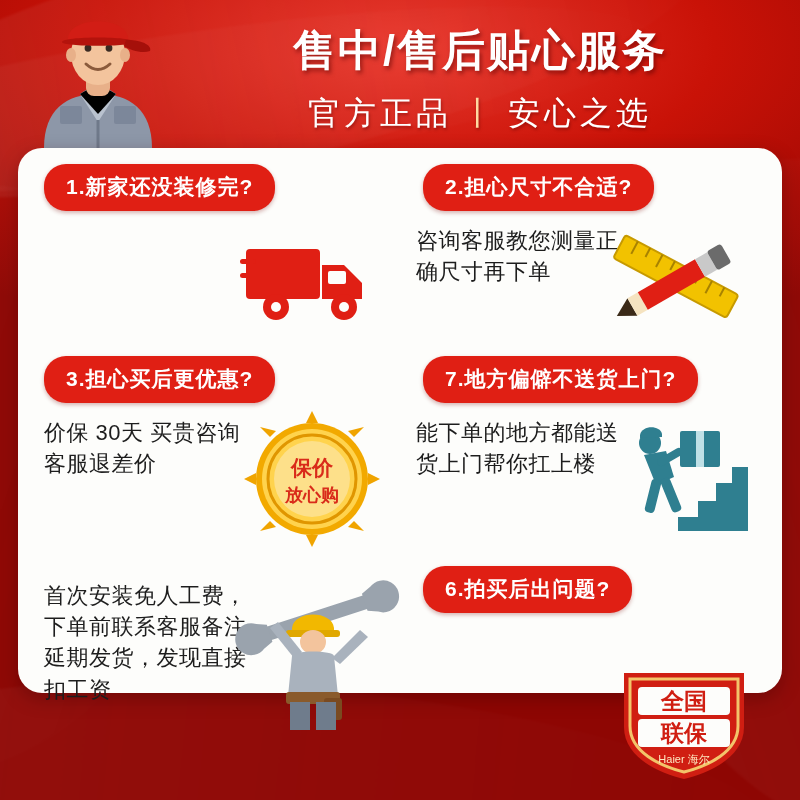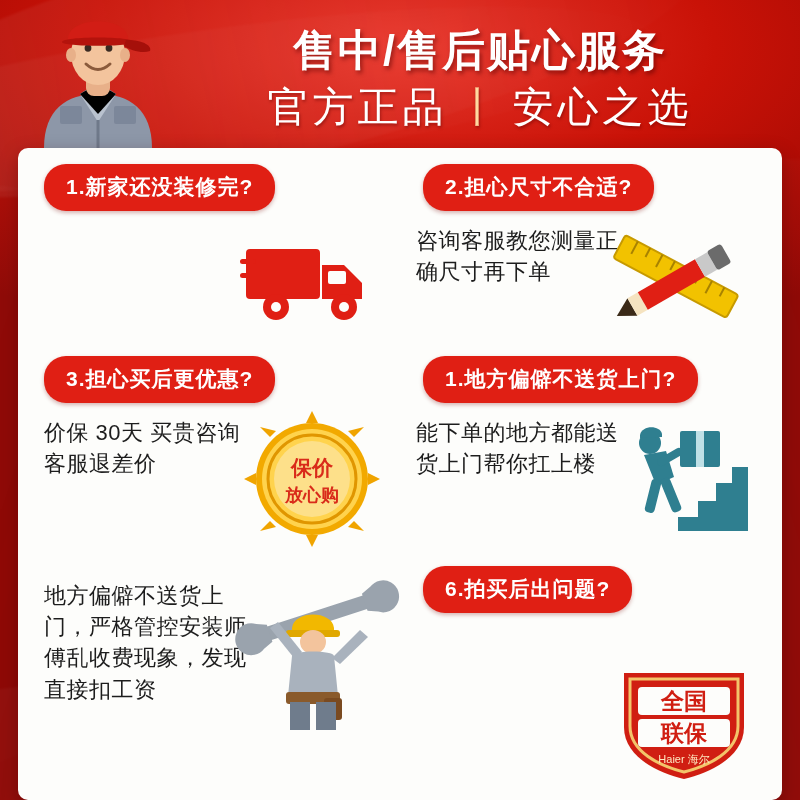--- a/index.html
+++ b/index.html
@@ -46,35 +46,36 @@
   }
   .headline .line1 {
     font-size: 43px;
     font-weight: bold;
     color: #ffffff;
     letter-spacing: 2px;
     text-shadow: 2px 3px 4px rgba(90,0,0,.55);
     white-space: nowrap;
   }
   .headline .line2 {
-    font-size: 41px;
+    margin-top: 12px;
+    font-size: 32px;
     color: #ffffff;
     letter-spacing: 4px;
     white-space: nowrap;
     text-shadow: 1px 2px 3px rgba(90,0,0,.45);
   }
   .headline .line2 .sep { color: #ffd9a0; margin: 0 10px; font-weight: 300; }
 
   
   .panel {
     position: absolute;
     left: 18px; top: 148px;
-    width: 764px; height: 652px;
+    width: 764px; height: 545px;
     background: #fdfdfb;
-    border-radius: 10px;
+    border-radius: 24px;
     box-shadow: 0 6px 18px rgba(60,0,0,.35);
     padding: 16px 14px 10px 14px;
   }
   .grid {
     display: grid;
     grid-template-columns: 1fr 1fr;
     grid-template-rows: 192px 210px 212px;
     column-gap: 8px;
     row-gap: 0px;
     height: 100%;
@@ -255,21 +256,21 @@
                 </g>
                 <text x="0" y="-4" text-anchor="middle" font-size="21" font-weight="bold" fill="#d92b1a" font-family="'Liberation Sans', sans-serif">保价</text>
                 <text x="0" y="22" text-anchor="middle" font-size="18" font-weight="bold" fill="#d92b1a" font-family="'Liberation Sans', sans-serif">放心购</text>
               </g>
             </svg>
           </div>
         </div>
       </div>
 
       <div class="cell right">
-        <div class="pill">1.地方偏僻不送货上门?</div>
+        <div class="pill">7.地方偏僻不送货上门?</div>
         <div class="body">
           <div class="txt">能下单的地方都能送货上门帮你扛上楼</div>
           <div class="art">
             <svg width="150" height="125" viewBox="0 0 150 125">
 
               <g fill="#2f7f90">
                 <rect x="74" y="100" width="70" height="14"></rect>
                 <rect x="94" y="84" width="50" height="16"></rect>
                 <rect x="112" y="66" width="32" height="18"></rect>
                 <rect x="128" y="50" width="16" height="16"></rect>
@@ -286,21 +287,21 @@
 
               <rect x="76" y="14" width="40" height="36" rx="2" fill="#2f7f90"></rect>
               <rect x="92" y="14" width="8" height="36" fill="#bfe0e6"></rect>
             </svg>
           </div>
         </div>
       </div>
 
       <div class="cell left">
         <div class="body">
-          <div class="txt">地方偏僻不送货上门，严格管控安装师傅乱收费现象，发现直接扣工资</div>
+          <div class="txt">首次安装免人工费，下单前联系客服备注延期发货，发现直接扣工资</div>
           <div class="art" style="width:160px;height:150px;right:-4px;">
             <svg width="160" height="150" viewBox="0 0 160 150">
 
               <g transform="rotate(-18 80 40)">
                 <rect x="22" y="30" width="112" height="14" rx="5" fill="#9aa3ad"></rect>
                 <path d="M18 24 a16 16 0 1 0 0 26 l10 -4 0 -18 z" fill="#9aa3ad"></path>
                 <path d="M138 24 a16 16 0 1 1 0 26 l-10 -4 0 -18 z" fill="#9aa3ad"></path>
               </g>
 
               <path d="M52 48 C54 30 92 30 94 48 L94 52 L52 52 Z" fill="#f2b800"></path>

